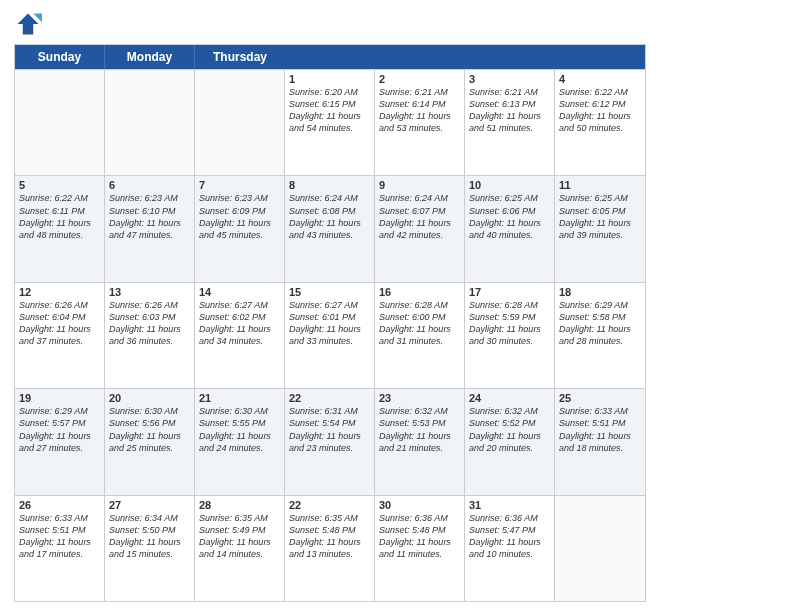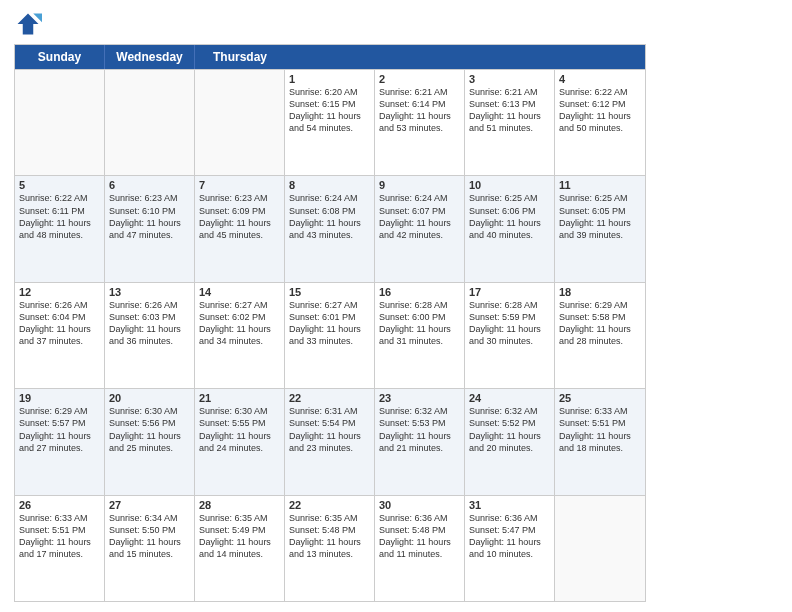--- a/index.html
+++ b/index.html
@@ -107,20 +107,21 @@
     .day-num {
       font-size: 11px;
       font-weight: bold;
       margin-bottom: 1px;
       display: block;
     }
     .cell-text {
       font-size: 9px;
       line-height: 1.35;
       color: #333;
+      font-style: italic;
     }
   </style>
 </head>
 <body>
 
 <div class="page">
   <div class="header">
     <div class="logo">
       <svg class="logo-icon" viewBox="0 0 32 32">
         <polygon points="16,4 28,16 22,16 22,28 10,28 10,16 4,16" fill="#2257a0"></polygon>
@@ -133,21 +134,21 @@
     </div>
     <div class="title-block">
       <div class="month-title"></div>
       <div class="subtitle"></div>
     </div>
   </div>
 
   <div class="calendar">
     <div class="cal-header">
     <div class="cal-header-cell">Sunday</div>
-        <div class="cal-header-cell">Wednesday</div>
+        <div class="cal-header-cell">Monday</div>
         <div class="cal-header-cell">Thursday</div>
       </div>
     <div class="cal-body">
     <div class="cal-row">
           <div class="cal-cell empty"></div>
           <div class="cal-cell empty"></div>
           <div class="cal-cell empty"></div>
           <div class="cal-cell">
             <span class="day-num">1</span>
             <div class="cell-text">Sunrise: 6:20 AM<br>Sunset: 6:15 PM<br>Daylight: 11 hours<br>and 54 minutes.</div>

